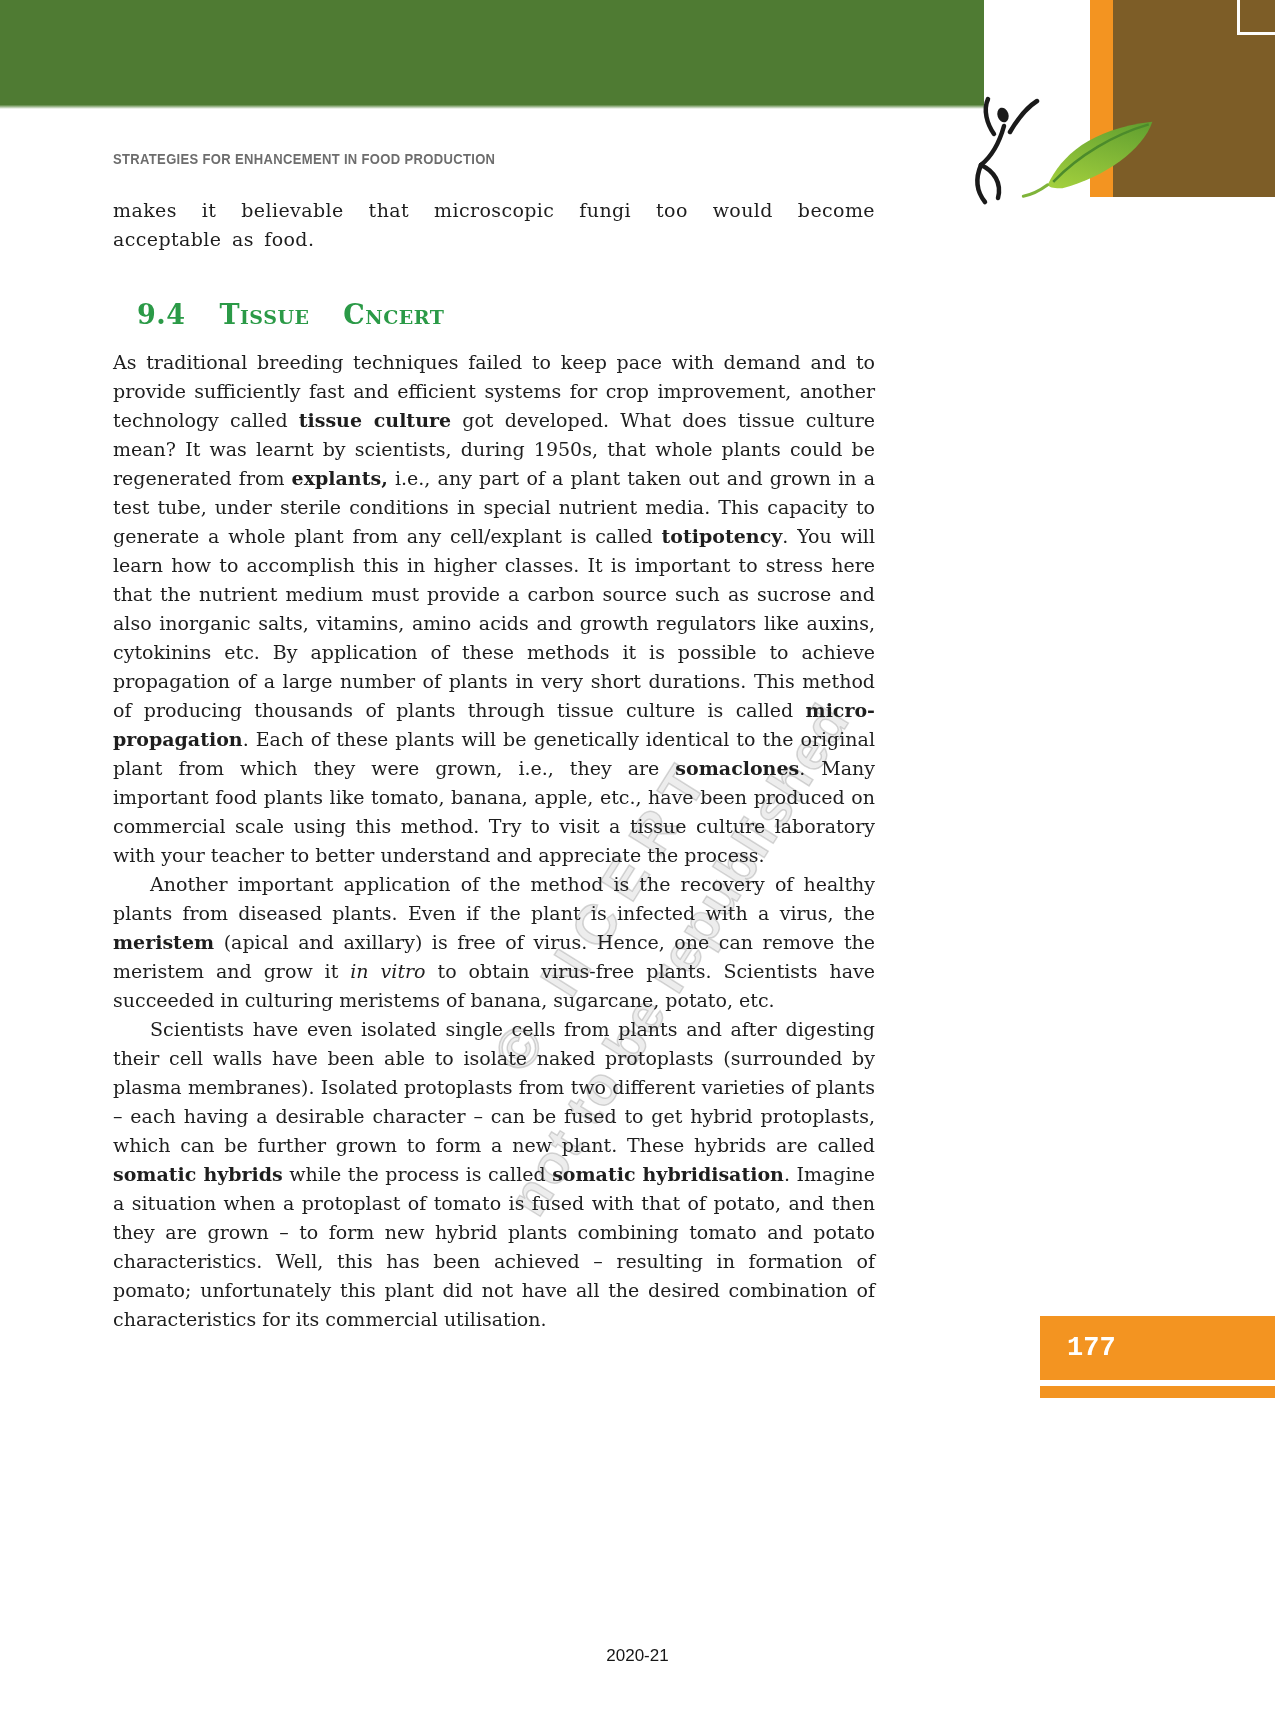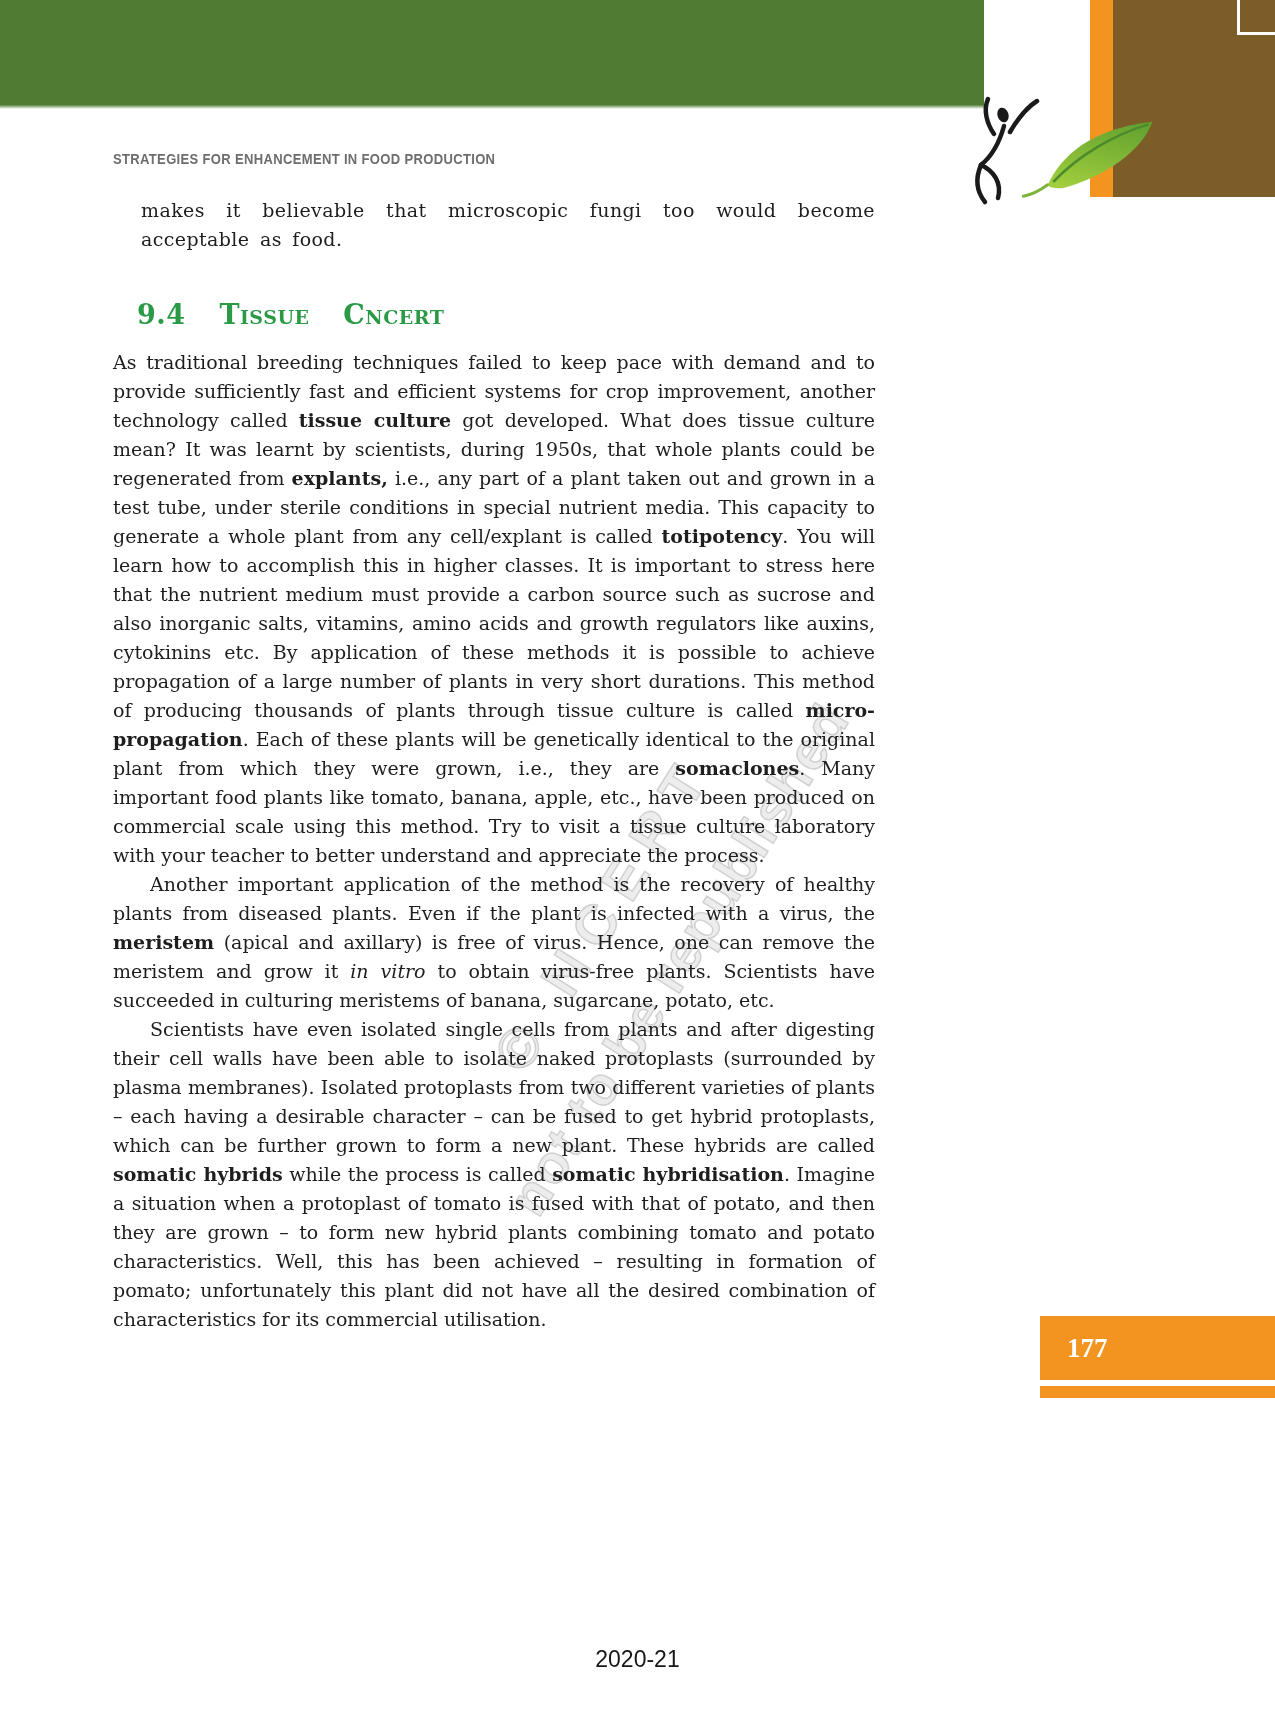--- a/index.html
+++ b/index.html
@@ -39,44 +39,44 @@
     color:rgba(130,130,130,.14);
     -webkit-text-stroke:1.5px rgba(125,125,125,.30);
   }
   .wm-line1{font-size:56px;letter-spacing:16px;line-height:90px;white-space:nowrap;}
   .wm-line2{font-size:54px;letter-spacing:2px;line-height:86px;white-space:nowrap;}
 
   
   .column{position:absolute;left:113px;top:196px;width:762px;color:#1e1e1e;}
   .para{margin:0;font-size:19px;line-height:29px;text-align:justify;}
   .para b{font-weight:bold;}
-  .para.intro{word-spacing:4px;letter-spacing:.4px;margin-left:28px;}
+  .para.intro{word-spacing:4px;letter-spacing:.4px;}
   .para.indent{text-indent:37px;}
   .section-heading{
     margin:41px 0 11px 0;
     color:#2b9a47;font-weight:bold;line-height:40px;
     white-space:pre-wrap;letter-spacing:.5px;
   }
   .h-big{font-size:27px;margin-left:24px;}
   .h-small{font-size:19px;}
 
   
   .page-badge{
     position:absolute;left:1040px;top:1316px;width:235px;height:64px;
     background:#f39421;color:#ffffff;
-    font-family:Liberation Serif, serif;font-weight:bold;font-size:27px;
+    font-family:Liberation Mono, monospace;font-weight:bold;font-size:27px;
     display:flex;align-items:center;padding-left:27px;box-sizing:border-box;
   }
   .page-badge-strip{position:absolute;left:1040px;top:1386px;width:235px;height:12px;background:#f39421;}
 
   
   .footer{
     position:absolute;left:0;top:1646px;width:100%;
     text-align:center;
-    font-family:"Liberation Sans",sans-serif;font-size:23px;color:#161616;
+    font-family:"Liberation Sans",sans-serif;font-size:17px;color:#161616;
   }
 </style>
 </head>
 <body>
 
 <div class="page">
 
   <div class="green-band"></div>
   <div class="orange-stripe"></div>
   <div class="brown-block"></div>

